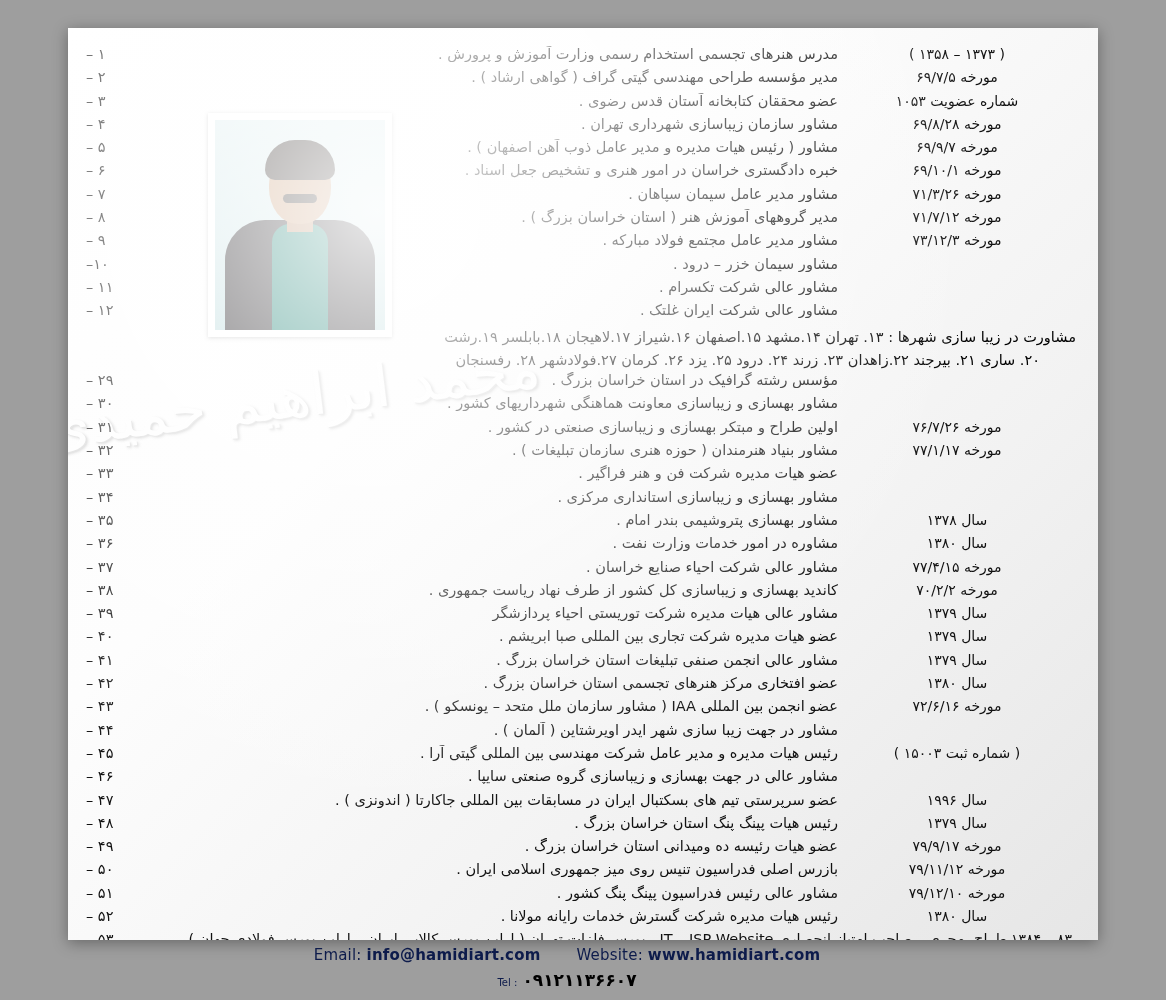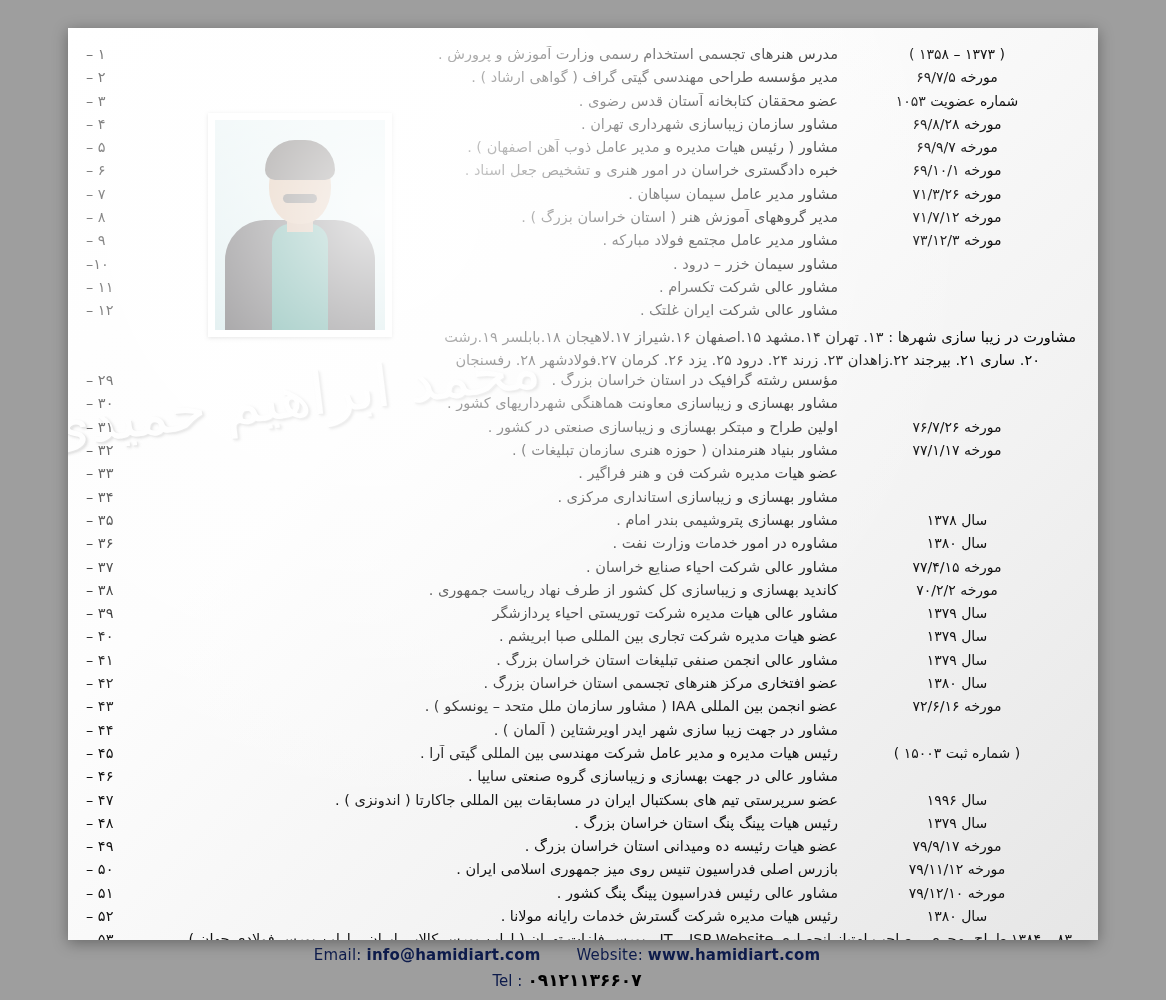--- a/index.html
+++ b/index.html
@@ -195,21 +195,21 @@
     font-size: 15px;
     letter-spacing: 0.2px;
   }
   .footer .line1 .lbl { color: #0d1b4b; }
   .footer .line1 .val { font-weight: bold; }
   .footer .gap { display: inline-block; width: 26px; }
   .footer .line2 {
     margin-top: 6px;
     font-size: 16px;
   }
-  .footer .line2 .tel-lbl { font-size: 15px; }
+  .footer .line2 .tel-lbl { font-size: 10px; }
   .footer .line2 .tel-num {
     color: #000000;
     font-weight: bold;
     font-size: 17px;
     letter-spacing: 1px;
   }
 </style>
 </head>
 <body>
 

